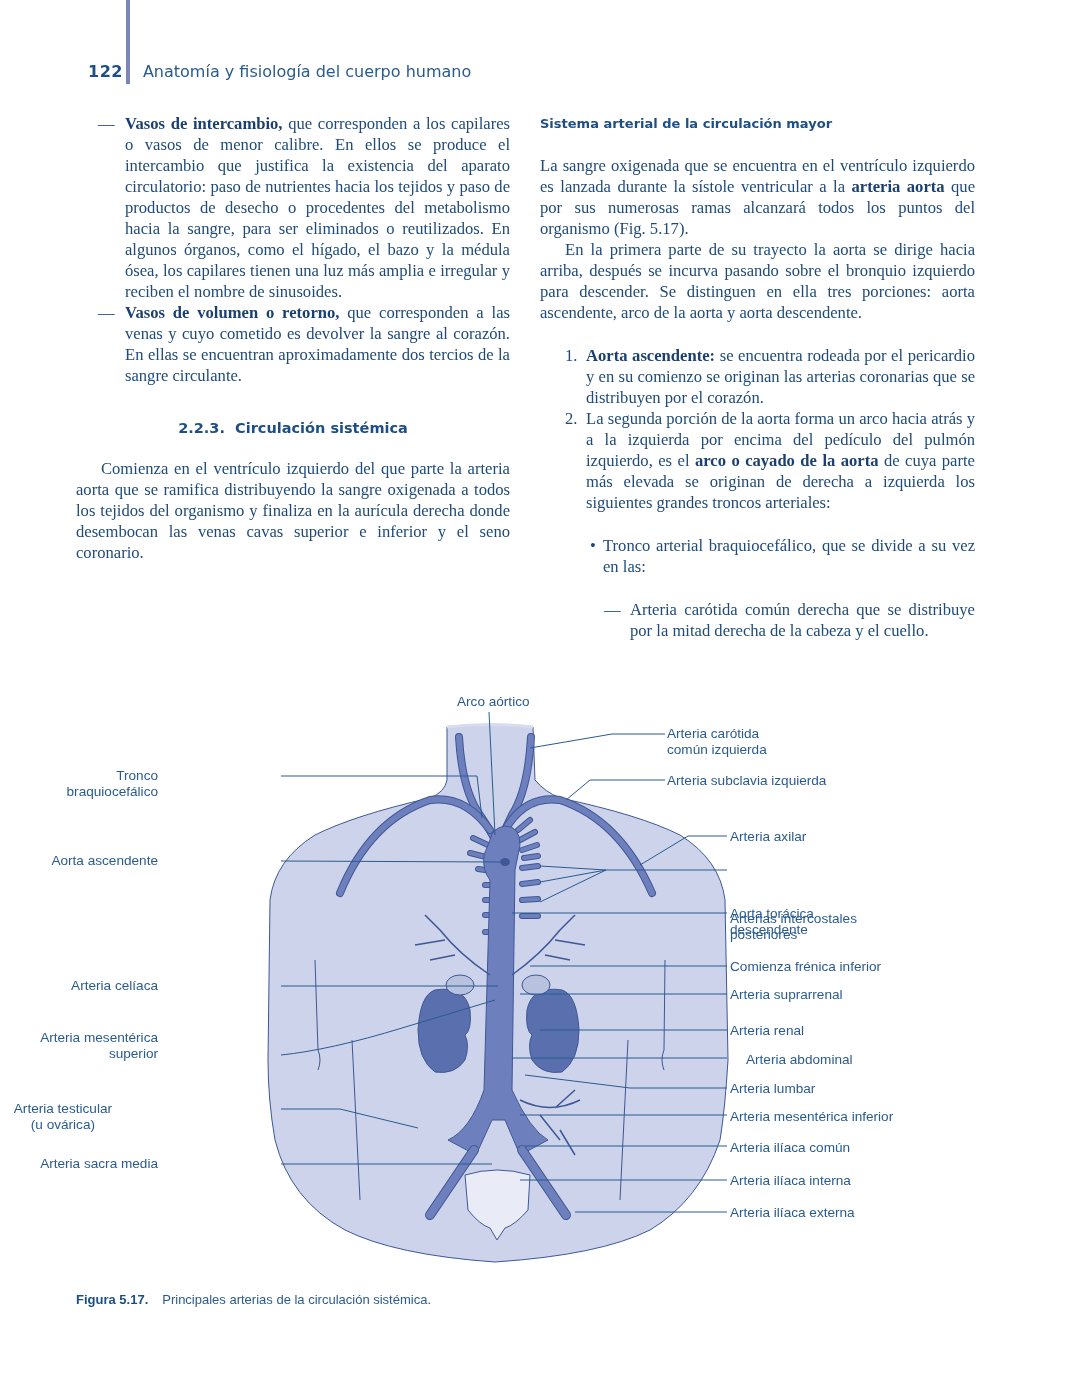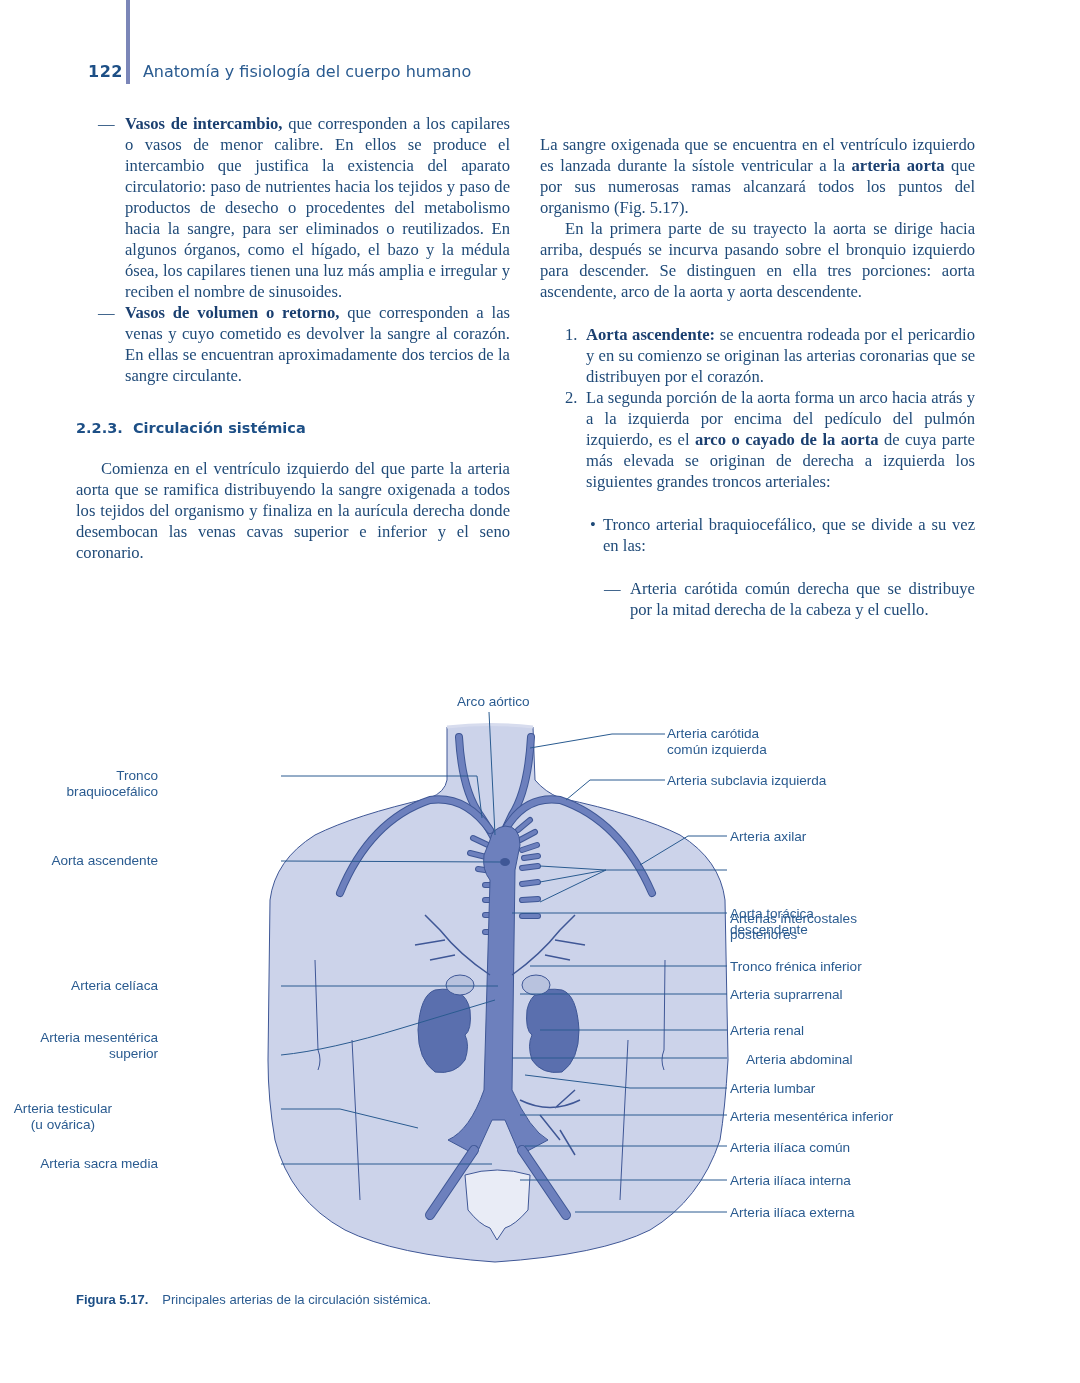--- a/index.html
+++ b/index.html
@@ -7,21 +7,21 @@
   .vbar { position: absolute; left: 126px; top: 0; width: 4px; height: 84px; background: #7b86b8; }
   .header { position: absolute; left: 88px; top: 62px; font-family: "DejaVu Sans", sans-serif; font-size: 16px; color: #2a5b90; white-space: nowrap; }
   .header .pnum { font-weight: bold; color: #1d4f86; margin-right: 20px; letter-spacing: 0.5px; }
   .col { position: absolute; font-family: "Liberation Serif", serif; font-size: 16.6px; line-height: 21px; color: #1f4a78; text-align: justify; }
   .col p { margin: 0; }
   .col b { color: #1a3f70; }
   .left { left: 76px; top: 113px; width: 434px; }
   .right { left: 540px; top: 113px; width: 435px; }
   .dash-item { position: relative; padding-left: 49px; }
   .dash-item .dash { position: absolute; left: 22px; top: 0; }
-  .h-sec { font-family: "DejaVu Sans", sans-serif; font-weight: bold; font-size: 14.5px; color: #1d4f86; text-align: left; }
+  .h-sec { font-family: "DejaVu Sans", sans-serif; font-weight: bold; font-size: 14.5px; color: #1d4f86; text-align: center; }
   .h-sub { font-family: "DejaVu Sans", sans-serif; font-weight: bold; font-size: 13px; color: #1d4f86; text-align: left; }
   .indent { text-indent: 25px; }
   .num-item { position: relative; padding-left: 46px; }
   .num-item .num { position: absolute; left: 25px; top: 0; }
   .bul-item { position: relative; padding-left: 63px; }
   .bul-item .bul { position: absolute; left: 50px; top: 0; }
   .sub-dash { position: relative; padding-left: 90px; }
   .sub-dash .dash { position: absolute; left: 64px; top: 0; }
   .figure { position: absolute; left: 0; top: 680px; width: 961px; height: 600px; }
   .lbl { position: absolute; font-family: "Liberation Sans", sans-serif; font-size: 13.6px; line-height: 16px; color: #2a5b90; white-space: nowrap; }
@@ -44,20 +44,21 @@
   <p class="dash-item">
     <span class="dash">—</span><b>Vasos de volumen o retorno,</b><span> que corresponden a las venas y cuyo cometido es devolver la sangre al corazón. En ellas se encuentran aproximadamente dos tercios de la sangre circulante.</span>
   </p>
   <div style="height:32px"></div>
   <div class="h-sec" style="white-space:pre;">2.2.3.  Circulación sistémica</div>
   <div style="height:19px"></div>
   <p class="indent">Comienza en el ventrículo izquierdo del que parte la arteria aorta que se ramifica distribuyendo la sangre oxigenada a todos los tejidos del organismo y finaliza en la aurícula derecha donde desembocan las venas cavas superior e inferior y el seno coronario.</p>
 </div>
 
 <div class="col right">
+  <div class="h-sub">Sistema arterial de la circulación mayor</div>
   <div style="height:21px"></div>
   <p><span>La sangre oxigenada que se encuentra en el ventrículo izquierdo es lanzada durante la sístole ventricular a la </span><b>arteria aorta</b><span> que por sus numerosas ramas alcanzará todos los puntos del organismo (Fig. 5.17).</span></p>
   <p class="indent">En la primera parte de su trayecto la aorta se dirige hacia arriba, después se incurva pasando sobre el bronquio izquierdo para descender. Se distinguen en ella tres porciones: aorta ascendente, arco de la aorta y aorta descendente.</p>
   <div style="height:22px"></div>
   <p class="num-item">
     <span class="num">1.</span><b>Aorta ascendente:</b><span> se encuentra rodeada por el pericardio y en su comienzo se originan las arterias coronarias que se distribuyen por el corazón.</span>
   </p>
   <p class="num-item">
     <span class="num">2.</span><span>La segunda porción de la aorta forma un arco hacia atrás y a la izquierda por encima del pedículo del pulmón izquierdo, es el </span><b>arco o cayado de la aorta</b><span> de cuya parte más elevada se originan de derecha a izquierda los siguientes grandes troncos arteriales:</span>
   </p>
@@ -201,21 +202,21 @@
   <div class="lbl" style="left:667px;top:93px;">Arteria subclavia izquierda</div>
   <div class="lbl" style="left:730px;top:149px;">Arteria axilar</div>
   <div class="lbl" style="left:730px;top:183px;margin-top:48px;">
     <div>Arterias intercostales</div>
     <div>posteriores</div>
   </div>
   <div class="lbl" style="left:730px;top:226px;">
     <div>Aorta torácica</div>
     <div>descendente</div>
   </div>
-  <div class="lbl" style="left:730px;top:279px;">Tronco frénica inferior</div>
+  <div class="lbl" style="left:730px;top:279px;">Comienza frénica inferior</div>
   <div class="lbl" style="left:730px;top:307px;">Arteria suprarrenal</div>
   <div class="lbl" style="left:730px;top:343px;">Arteria renal</div>
   <div class="lbl" style="left:746px;top:372px;">Arteria abdominal</div>
   <div class="lbl" style="left:730px;top:401px;">Arteria lumbar</div>
   <div class="lbl" style="left:730px;top:429px;">Arteria mesentérica inferior</div>
   <div class="lbl" style="left:730px;top:460px;">Arteria ilíaca común</div>
   <div class="lbl" style="left:730px;top:493px;">Arteria ilíaca interna</div>
   <div class="lbl" style="left:730px;top:525px;">Arteria ilíaca externa</div>
 </div>
 

